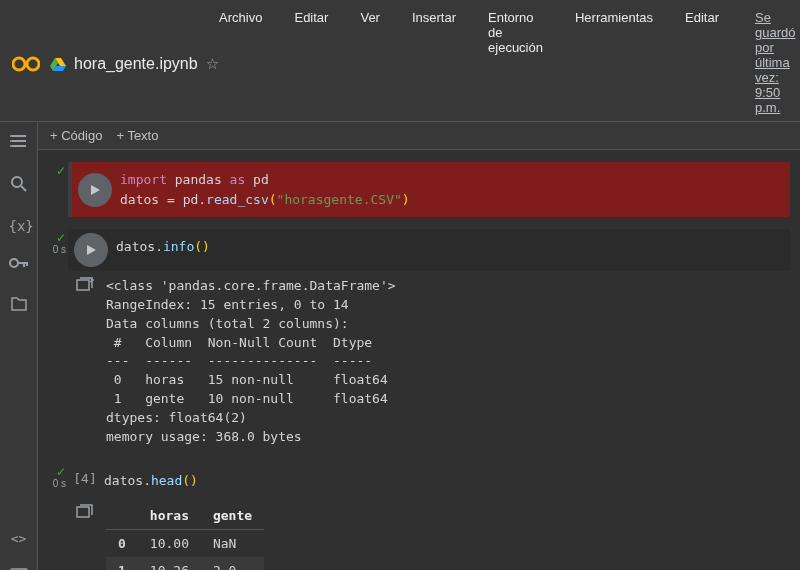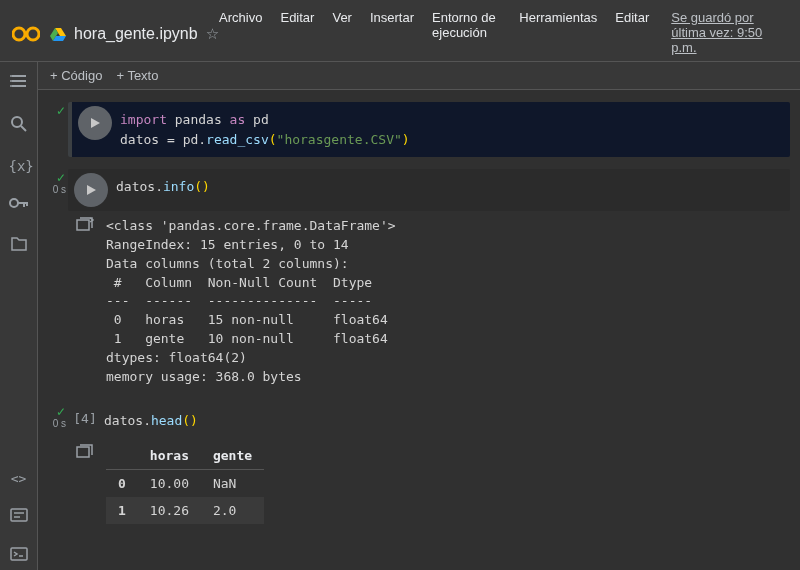--- a/index.html
+++ b/index.html
@@ -20,21 +20,21 @@
   .colab-logo {
     width: 28px; height: 18px;
     display: flex; align-items: center;
     font-weight: bold;
   }
   .drive-icon { width: 16px; height: 16px; }
   .title-area { display:flex; flex-direction:row; flex:1; }
   .title-row { display:flex; align-items:center; gap:8px; }
   .doc-title { font-size: 16px; color: #e8eaed; }
   .star { color: #9aa0a6; font-size: 15px; }
-  .menu-row { display:flex; gap:18px; padding: 4px 0 6px 0; font-size: 13px; color: #e8eaed; }
+  .menu-row { display:flex; gap:32px; padding: 4px 0 6px 0; font-size: 13px; color: #e8eaed; }
   .menu-row span { cursor:pointer; }
   .save-status { color:#bdc1c6; text-decoration: underline; margin-left: 4px; }
   .top-divider { border-top:1px solid #555; }
   .body-row { display:flex; height: calc(570px - 58px); }
   .left-rail {
     width: 38px; background:#383838;
     display:flex; flex-direction:column; align-items:center;
     padding-top: 10px; gap: 22px;
     border-right:1px solid #555;
   }
@@ -57,21 +57,21 @@
     color:#1e8e3e; font-size:11px;
   }
   .check { color:#34a853; font-size:12px; }
   .gutter-time { color:#9aa0a6; font-size:10px; line-height:10px; }
   .cell-body { margin-left: 20px; }
   .cell-input {
     display:flex; align-items:flex-start;
     background:#2b2b2b; border-radius:2px;
   }
   .cell-input.dark { background:#2b2b2b; }
-  .cell-input.active { background:#0f172a; border-left:4px solid #3c4043; }
+  .cell-input.active { background:#7f1d1d; border-left:4px solid #3c4043;align-items:center; }
   .run-btn {
     width:34px; height:34px; margin:4px 6px 4px 6px;
     border-radius:50%; background:#5f6368;
     display:flex; align-items:center; justify-content:center;
     flex-shrink:0;
   }
   .run-btn.active { background:#5f6368; }
   .run-btn svg { fill:#c8c8c8; }
   .exec-count { width:34px; text-align:center; color:#9aa0a6; font-family:monospace; font-size:13px; padding-top:8px; flex-shrink:0; }
   .code {

